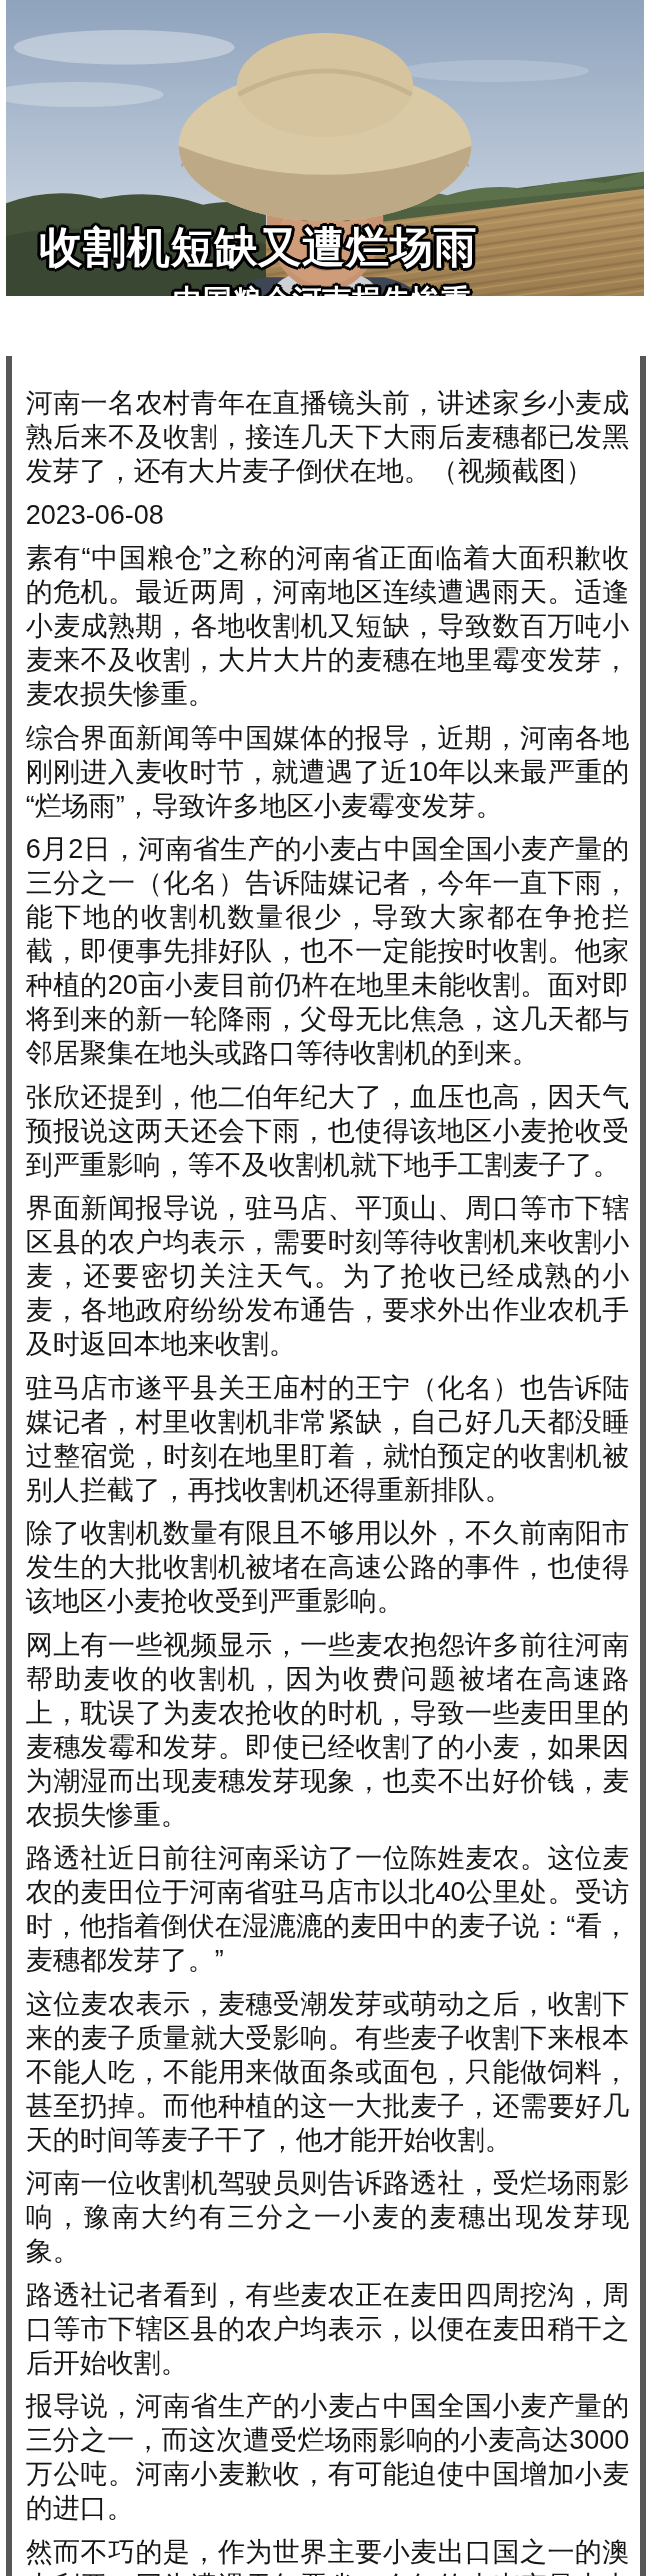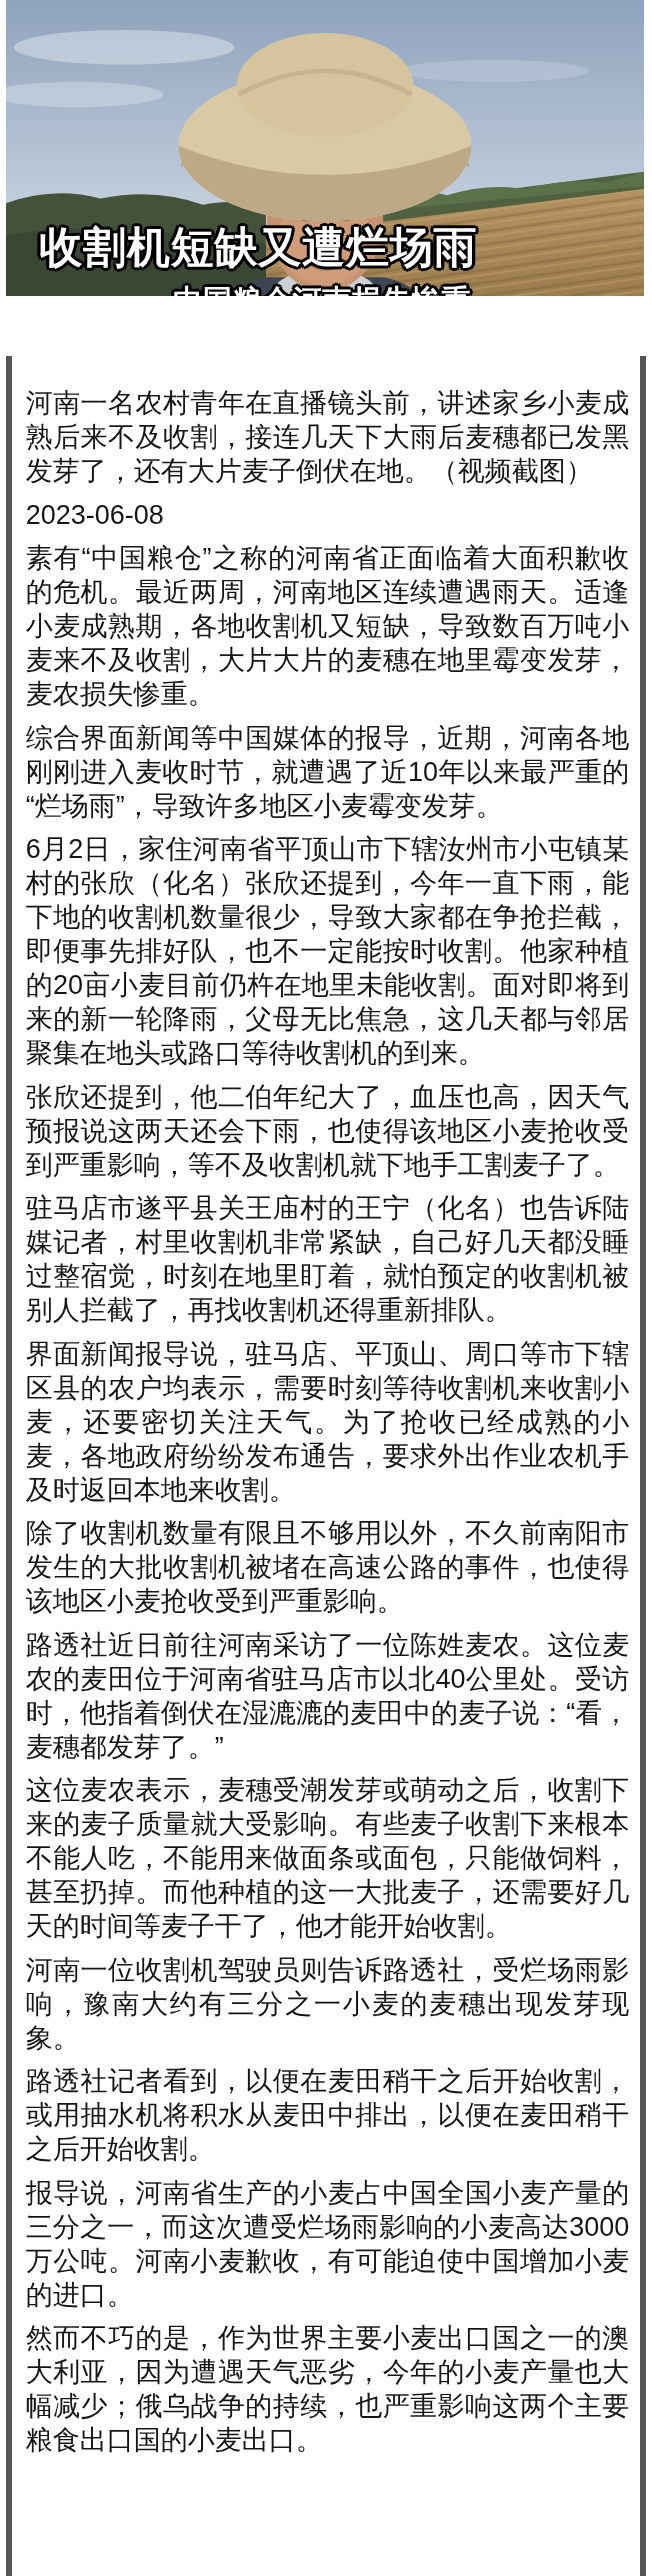--- a/index.html
+++ b/index.html
@@ -101,26 +101,27 @@
   <div class="headline headline-1">收割机短缺又遭烂场雨</div>
   <div class="headline headline-2">中国粮仓河南损失惨重</div>
   <div class="video-caption">前几天连续下大雨</div>
 </div>
 
 <div class="article">
   <p>河南一名农村青年在直播镜头前，讲述家乡小麦成熟后来不及收割，接连几天下大雨后麦穗都已发黑发芽了，还有大片麦子倒伏在地。（视频截图）</p>
   <p>2023-06-08</p>
   <p>素有“中国粮仓”之称的河南省正面临着大面积歉收的危机。最近两周，河南地区连续遭遇雨天。适逢小麦成熟期，各地收割机又短缺，导致数百万吨小麦来不及收割，大片大片的麦穗在地里霉变发芽，麦农损失惨重。</p>
   <p>综合界面新闻等中国媒体的报导，近期，河南各地刚刚进入麦收时节，就遭遇了近10年以来最严重的“烂场雨”，导致许多地区小麦霉变发芽。</p>
-  <p>6月2日，家住河南省平顶山市下辖汝州市小屯镇某村的张欣（化名）张欣还提到，今年一直下雨，能下地的收割机数量很少，导致大家都在争抢拦截，即便事先排好队，也不一定能按时收割。他家种植的20亩小麦目前仍杵在地里未能收割。面对即将到来的新一轮降雨，父母无比焦急，这几天都与邻居聚集在地头或路口等待收割机的到来。</p>
+  <p>6月2日，河南省生产的小麦占中国全国小麦产量的三分之一（化名）告诉陆媒记者，今年一直下雨，能下地的收割机数量很少，导致大家都在争抢拦截，即便事先排好队，也不一定能按时收割。他家种植的20亩小麦目前仍杵在地里未能收割。面对即将到来的新一轮降雨，父母无比焦急，这几天都与邻居聚集在地头或路口等待收割机的到来。</p>
   <p>张欣还提到，他二伯年纪大了，血压也高，因天气预报说这两天还会下雨，也使得该地区小麦抢收受到严重影响，等不及收割机就下地手工割麦子了。</p>
+  <p>界面新闻报导说，驻马店、平顶山、周口等市下辖区县的农户均表示，需要时刻等待收割机来收割小麦，还要密切关注天气。为了抢收已经成熟的小麦，各地政府纷纷发布通告，要求外出作业农机手及时返回本地来收割。</p>
   <p>驻马店市遂平县关王庙村的王宁（化名）也告诉陆媒记者，村里收割机非常紧缺，自己好几天都没睡过整宿觉，时刻在地里盯着，就怕预定的收割机被别人拦截了，再找收割机还得重新排队。</p>
-  <p>界面新闻报导说，驻马店、平顶山、周口等市下辖区县的农户均表示，需要时刻等待收割机来收割小麦，还要密切关注天气。为了抢收已经成熟的小麦，各地政府纷纷发布通告，要求外出作业农机手及时返回本地来收割。</p>
   <p>除了收割机数量有限且不够用以外，不久前南阳市发生的大批收割机被堵在高速公路的事件，也使得该地区小麦抢收受到严重影响。</p>
+  <p>网上有一些视频显示，一些麦农抱怨许多前往河南帮助麦收的收割机，因为收费问题被堵在高速路上，耽误了为麦农抢收的时机，导致一些麦田里的麦穗发霉和发芽。即使已经收割了的小麦，如果因为潮湿而出现麦穗发芽现象，也卖不出好价钱，麦农损失惨重。</p>
   <p>路透社近日前往河南采访了一位陈姓麦农。这位麦农的麦田位于河南省驻马店市以北40公里处。受访时，他指着倒伏在湿漉漉的麦田中的麦子说：“看，麦穗都发芽了。”</p>
   <p>这位麦农表示，麦穗受潮发芽或萌动之后，收割下来的麦子质量就大受影响。有些麦子收割下来根本不能人吃，不能用来做面条或面包，只能做饲料，甚至扔掉。而他种植的这一大批麦子，还需要好几天的时间等麦子干了，他才能开始收割。</p>
   <p>河南一位收割机驾驶员则告诉路透社，受烂场雨影响，豫南大约有三分之一小麦的麦穗出现发芽现象。</p>
-  <p>路透社记者看到，以便在麦田稍干之后开始收割，或用抽水机将积水从麦田中排出，以便在麦田稍干之后开始收割。</p>
+  <p>路透社记者看到，有些麦农正在麦田四周挖沟，周口等市下辖区县的农户均表示，以便在麦田稍干之后开始收割。</p>
   <p>报导说，河南省生产的小麦占中国全国小麦产量的三分之一，而这次遭受烂场雨影响的小麦高达3000万公吨。河南小麦歉收，有可能迫使中国增加小麦的进口。</p>
   <p>然而不巧的是，作为世界主要小麦出口国之一的澳大利亚，因为遭遇天气恶劣，今年的小麦产量也大幅减少；俄乌战争的持续，也严重影响这两个主要粮食出口国的小麦出口。</p>
 
 </div>
 
 
 </body></html>

